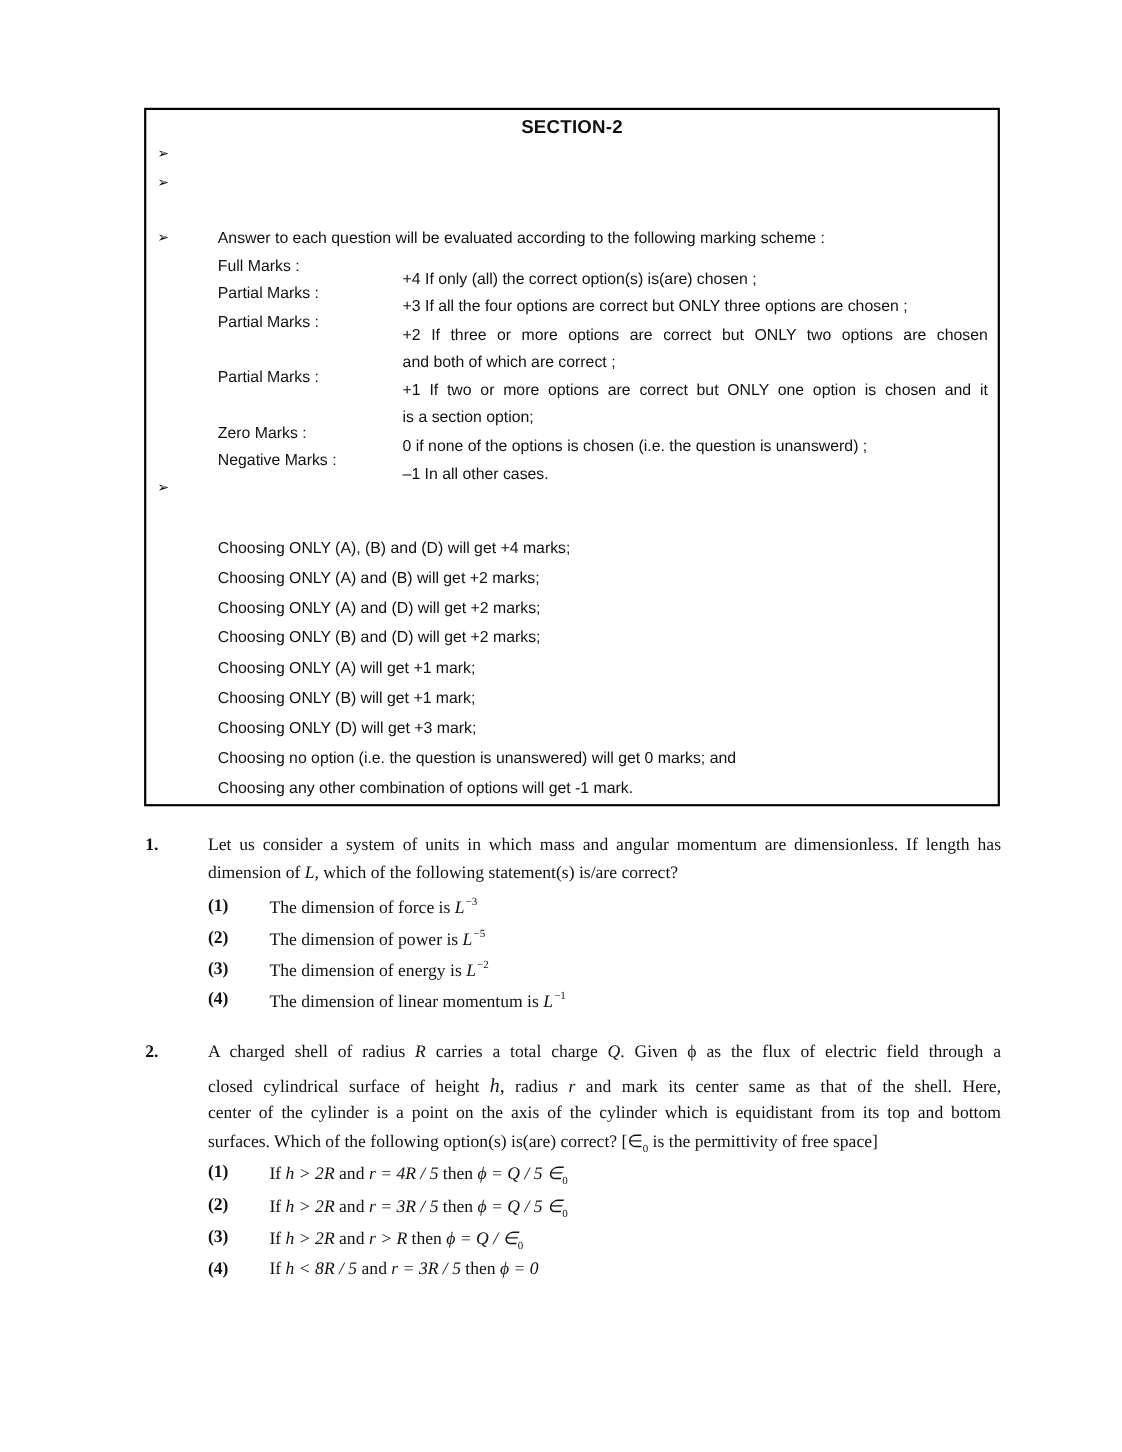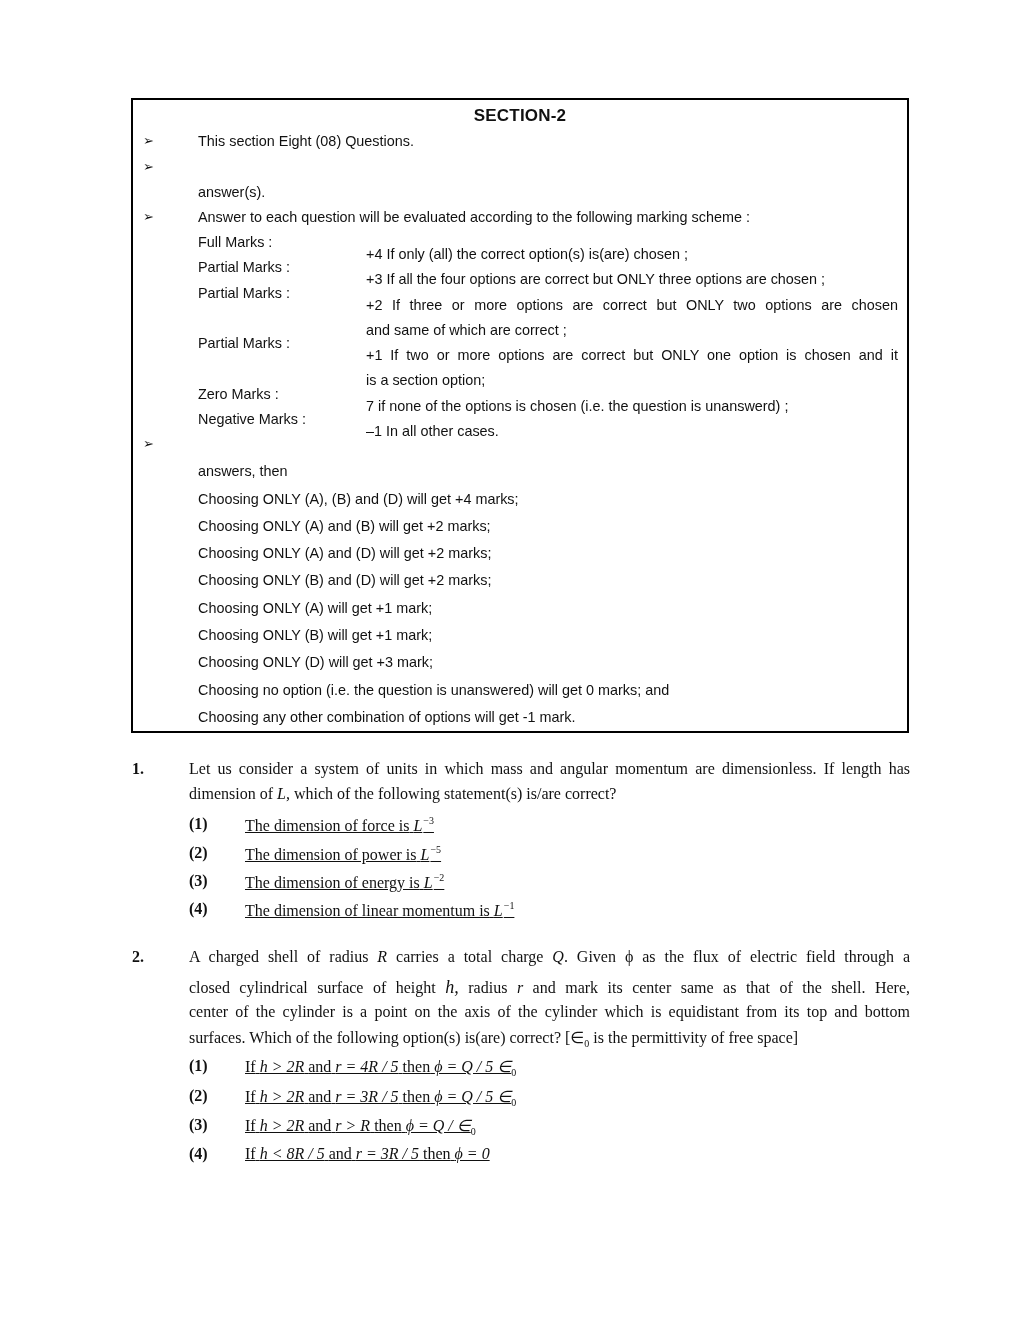--- a/index.html
+++ b/index.html
@@ -109,21 +109,20 @@
       font-weight: bold;
       font-family: "Liberation Serif", serif;
       font-size: 16px;
     }
     .opt-text {
       position: absolute;
       left: 245px;
       white-space: nowrap;
       font-family: "Liberation Serif", serif;
       font-size: 16px;
-      text-decoration: underline;
     }
     .math {
       font-style: italic;
       font-family: "Liberation Serif", serif;
     }
     sup.exp {
       font-size: 10px;
       font-style: normal;
       vertical-align: 7px;
       margin-left: 1px;
@@ -136,52 +135,49 @@
   </style>
 </head>
 <body>
 
 <div class="page">
 
   <div class="box">
     <div class="box-title">SECTION-2</div>
 
     <span class="bullet" style="top:33px">➢</span>
-    <div class="line" style="top:33px">This section Eight (08) Questions.</div>
 
     <span class="bullet" style="top:59px">➢</span>
-    <div class="line" style="top:84px">answer(s).</div>
 
     <span class="bullet" style="top:109px">➢</span>
     <div class="line" style="top:109px">Answer to each question will be evaluated according to the following marking scheme :</div>
 
     <div>
       <span class="mk-label" style="top:134px">Full Marks :</span>
       <span class="mk-text" style="top:134px">+4 If only (all) the correct option(s) is(are) chosen ;</span>
 
       <span class="mk-label" style="top:159px">Partial Marks :</span>
       <span class="mk-text" style="top:159px">+3 If all the four options are correct but ONLY three options are chosen ;</span>
 
       <span class="mk-label" style="top:185px">Partial Marks :</span>
       <span class="mk-text justify" style="top:185px">+2 If three or more options are correct but ONLY two options are chosen</span>
-      <span class="mk-text" style="top:210px">and same of which are correct ;</span>
+      <span class="mk-text" style="top:210px">and both of which are correct ;</span>
 
       <span class="mk-label" style="top:235px">Partial Marks :</span>
       <span class="mk-text justify" style="top:235px">+1 If two or more options are correct but ONLY one option is chosen and it</span>
       <span class="mk-text" style="top:260px">is a section option;</span>
 
       <span class="mk-label" style="top:286px">Zero Marks :</span>
-      <span class="mk-text" style="top:286px">7 if none of the options is chosen (i.e. the question is unanswerd) ;</span>
+      <span class="mk-text" style="top:286px">0 if none of the options is chosen (i.e. the question is unanswerd) ;</span>
 
       <span class="mk-label" style="top:311px">Negative Marks :</span>
       <span class="mk-text" style="top:311px">–1 In all other cases.</span>
     </div>
 
     <span class="bullet" style="top:336px">➢</span>
-    <div class="line" style="top:363px">answers, then</div>
 
     <div>
       <div class="line" style="top:391px">Choosing ONLY (A), (B) and (D) will get +4 marks;</div>
       <div class="line" style="top:418px">Choosing ONLY (A) and (B) will get +2 marks;</div>
       <div class="line" style="top:445px">Choosing ONLY (A) and (D) will get +2 marks;</div>
       <div class="line" style="top:472px">Choosing ONLY (B) and (D) will get +2 marks;</div>
       <div class="line" style="top:500px">Choosing ONLY (A) will get +1 mark;</div>
       <div class="line" style="top:527px">Choosing ONLY (B) will get +1 mark;</div>
       <div class="line" style="top:554px">Choosing ONLY (D) will get +3 mark;</div>
       <div class="line" style="top:582px">Choosing no option (i.e. the question is unanswered) will get 0 marks; and</div>

